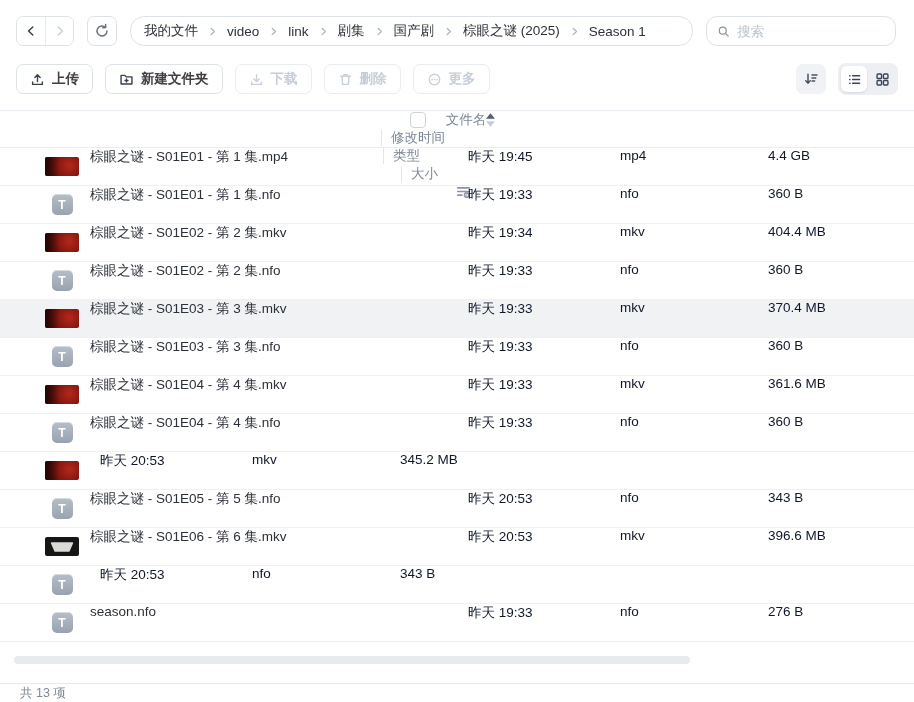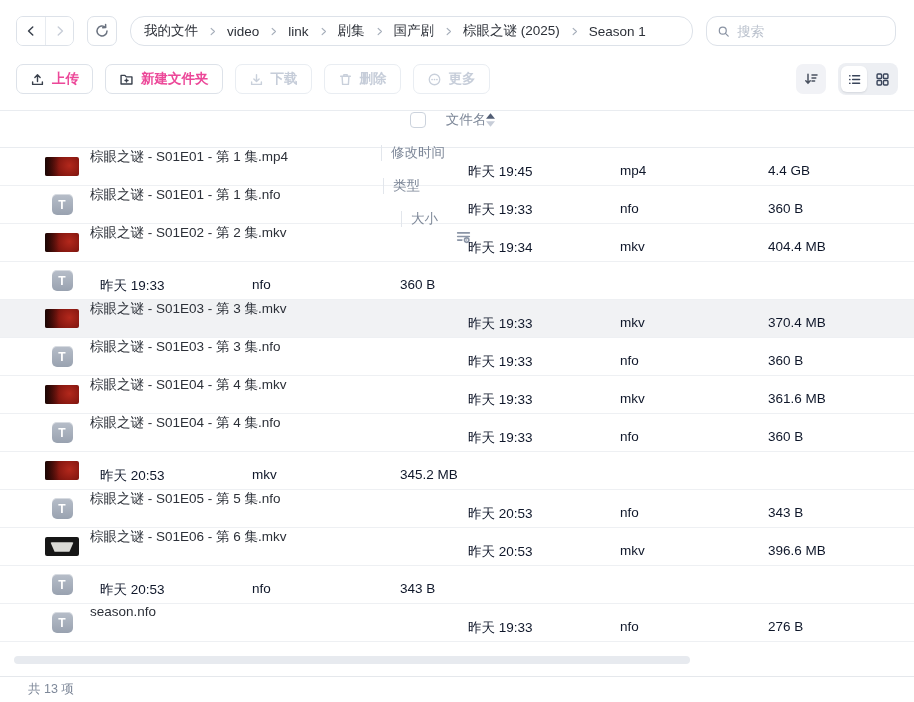--- a/index.html
+++ b/index.html
@@ -15,37 +15,37 @@
   .iconbtn { width:30px; height:30px; border:1px solid #dde2e9; border-radius:7px; display:flex; align-items:center; justify-content:center; background:#fff; cursor:pointer; }
   .breadcrumb { flex:1; height:30px; border:1px solid #dde2e9; border-radius:14px; display:flex; align-items:center; padding:0 13px; gap:9px; overflow:hidden; white-space:nowrap; }
   .bc-item { font-size:13.5px; color:#2c3038; cursor:pointer; }
   .bc-sep { display:flex; align-items:center; }
   .searchbox { width:190px; height:30px; border:1px solid #dde2e9; border-radius:11px; display:flex; align-items:center; padding:0 10px; gap:7px; }
   .searchbox input { border:none; outline:none; width:100%; font-size:13.5px; color:#2c3038; font-family:inherit; background:transparent; }
   .searchbox input::placeholder { color:#b9c0cc; }
 
   
   .toolbar { display:flex; align-items:center; padding:18px 16px 0 16px; gap:12px; height:48px; }
-  .tbtn { height:30px; border:1px solid #dde2e9; border-radius:7px; background:#fff; display:flex; align-items:center; gap:7px; padding:0 13px; font-size:13.5px; font-weight:bold; color:#ec4899; cursor:pointer; font-family:inherit; }
+  .tbtn { height:30px; border:1px solid #dde2e9; border-radius:7px; background:#fff; display:flex; align-items:center; gap:7px; padding:0 13px; font-size:13.5px; font-weight:bold; color:#404040; cursor:pointer; font-family:inherit; }
   .tbtn svg { stroke:#3a414d; }
   .tbtn.disabled { color:#c6cdd9; border-color:#e9edf2; cursor:default; }
   .tbtn.disabled svg { stroke:#c9d0db; }
   .toolbar-right { margin-left:auto; display:flex; align-items:center; gap:12px; }
   .sortbtn { width:30px; height:30px; border-radius:7px; background:#f1f2f6; display:flex; align-items:center; justify-content:center; cursor:pointer; }
   .viewtoggle { height:32px; background:#edeff3; border-radius:8px; display:flex; align-items:center; padding:0 3px; gap:2px; }
   .vseg { width:26px; height:26px; border-radius:6px; display:flex; align-items:center; justify-content:center; cursor:pointer; }
   .vseg.active { background:#fff; box-shadow:0 1px 2px rgba(30,40,60,.12); }
 
   
   .thead { margin-top:16px; height:38px; display:flex; align-items:center; padding:0 14px; border-top:1px solid #e9ecf0; border-bottom:1px solid #e9ecf0;flex-direction:column; }
   .h-name { flex:1; display:flex; align-items:center; min-width:0; }
   .checkbox { width:16px; height:16px; border:1px solid #ccd3dd; border-radius:4px; background:#fff; margin-right:20px; flex:none; cursor:pointer; }
   .h-label { font-size:13.5px; color:#7e8899; cursor:pointer; }
   .carets { margin-left:auto; margin-right:9px; display:flex; flex-direction:column; gap:2px; cursor:pointer; }
-  .c-time, .c-type, .c-size { flex:none; padding-left:10px; font-size:13.5px; position:relative;margin-top:15px; }
+  .c-time, .c-type, .c-size { flex:none; padding-left:10px; font-size:13.5px; position:relative; }
   .c-time { width:152px; }
   .c-type { width:148px; }
   .c-size { width:112px; }
   .thead .c-time, .thead .c-type, .thead .c-size { color:#7e8899; }
   .thead .c-time::before, .thead .c-type::before, .thead .c-size::before {
     content:''; position:absolute; left:0; top:50%; transform:translateY(-50%); width:1px; height:16px; background:#e2e6ec; }
   .endslot { width:30px; flex:none; display:flex; justify-content:flex-end; align-items:center; }
 
   .frow { height:38px; display:flex; padding:0 14px; border-bottom:1px solid #eef0f3; cursor:pointer; }
   .frow.sel { background:#f1f2f4; }
@@ -62,22 +62,22 @@
       background:linear-gradient(90deg, rgba(20,6,4,.85), rgba(20,6,4,0)); }
   .thumb.lamp { background:#161616; }
   .thumb.lamp::after { content:''; position:absolute; left:16%; right:16%; top:24%; bottom:22%;
       background:#dadad6; clip-path:polygon(0 8%, 100% 8%, 82% 100%, 18% 100%); border-radius:2px; }
   .nfoicon { width:21px; height:21px; border-radius:5px; background:linear-gradient(180deg,#b7bec9,#99a2b0);
       box-shadow: inset 0 1px 0 rgba(255,255,255,.45); color:#fff; font-size:12px; font-weight:bold;
       display:flex; align-items:center; justify-content:center; }
 
   
   .hscroll { position:absolute; left:14px; bottom:38px; width:676px; height:8px; border-radius:4px; background:#e7eaef; cursor:pointer; }
-  .footer { position:absolute; left:0; right:0; bottom:0; height:26px; border-top:1px solid #e5e8ec; background:#fff;
-      display:flex; align-items:center; padding:0 28px; }
+  .footer { position:absolute; left:0; right:0; bottom:0; height:19px; border-top:1px solid #e5e8ec; background:#fff;
+      display:flex; align-items:center; padding:0 20px; }
   .footer-count { font-size:12.5px; color:#7e8899; }
 </style>
 </head>
 <body>
 
 <div class="page">
 
   <div class="topbar">
     <div class="navgroup">
       <div class="navbtn">
@@ -268,20 +268,21 @@
         <span class="c-time">昨天 19:34</span>
         <span class="c-type">mkv</span>
         <span class="c-size">404.4 MB</span>
         <span class="endslot"></span>
       </div>
       <div class="frow">
         <span class="slot"></span>
         <span class="iconbox">
           <span class="nfoicon">T</span>
         </span>
+        <span class="c-name">棕眼之谜 - S01E02 - 第 2 集.nfo</span>
         <span class="c-time">昨天 19:33</span>
         <span class="c-type">nfo</span>
         <span class="c-size">360 B</span>
         <span class="endslot"></span>
       </div>
       <div class="frow sel">
         <span class="slot"></span>
         <span class="iconbox">
           <span class="thumb red"></span>
         </span>

